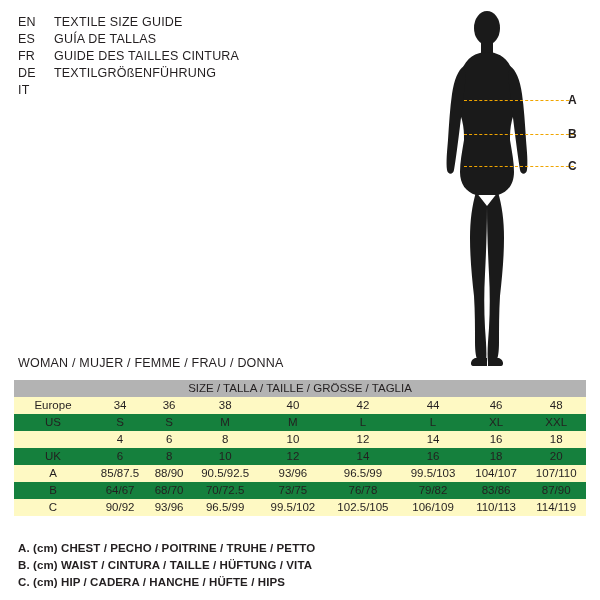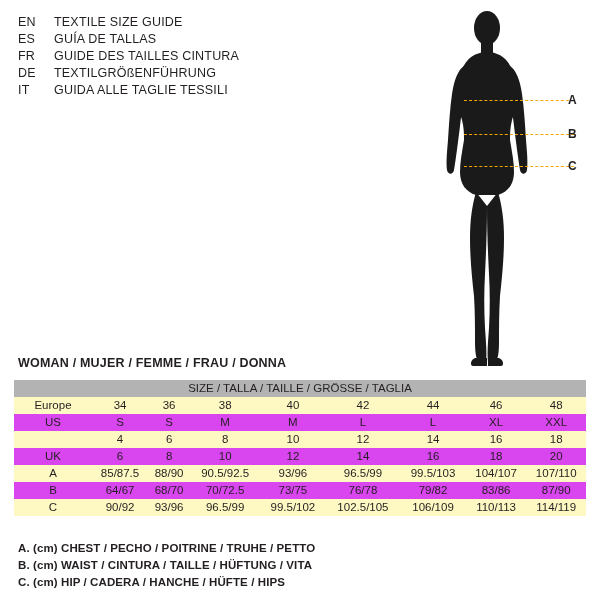--- a/index.html
+++ b/index.html
@@ -67,21 +67,21 @@
     font-weight: 700;
     color: #231f20;
   }
 
   
   .woman-title {
     position: absolute;
     left: 18px;
     top: 356px;
     font-size: 12.5px;
-    font-weight: 700;
+    font-weight: 400;
     letter-spacing: 0.2px;
   }
   table.size-table {
     position: absolute;
     left: 14px;
     top: 380px;
     width: 572px;
     border-collapse: collapse;
     font-size: 11.5px;
   }
@@ -100,21 +100,21 @@
     font-weight: 400;
     font-size: 11.5px;
     height: 18px;
     line-height: 18px;
     margin-top: 16px;
   }
   .row-odd td {
     background: #fef9c3;
   }
   .row-even td {
-    background: #d946ef;
+    background: #15803d;
   }
   td.label-col {
     text-align: left;
     padding-left: 6px;
     width: 78px;
   }
 
   
   .notes {
     position: absolute;
@@ -146,21 +146,20 @@
     <div class="lang-row">
       <span class="lang-code">FR</span>
       <span class="lang-text">GUIDE DES TAILLES CINTURA</span>
     </div>
     <div class="lang-row">
       <span class="lang-code">DE</span>
       <span class="lang-text">TEXTILGRÖßENFÜHRUNG</span>
     </div>
     <div class="lang-row">
       <span class="lang-code">IT</span>
-      <span class="lang-text">GUIDA ALLE TAGLIE TESSILI</span>
     </div>
   </div>
 
   <div class="figure-wrap">
     <svg class="figure-svg" width="175" height="370" viewBox="0 0 175 370">
       <g fill="#1a1a1a">
 
         <ellipse cx="67" cy="22" rx="13" ry="17"></ellipse>
 
         <rect x="61" y="35" width="12" height="14"></rect>

